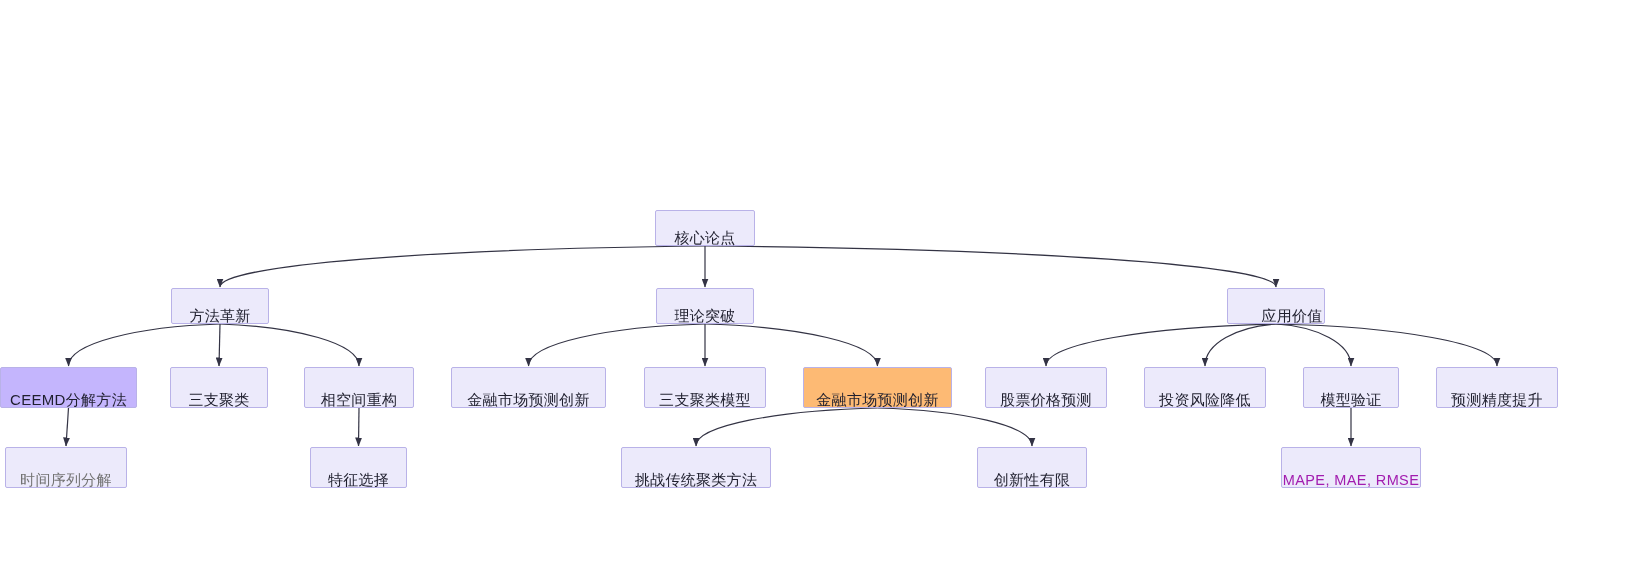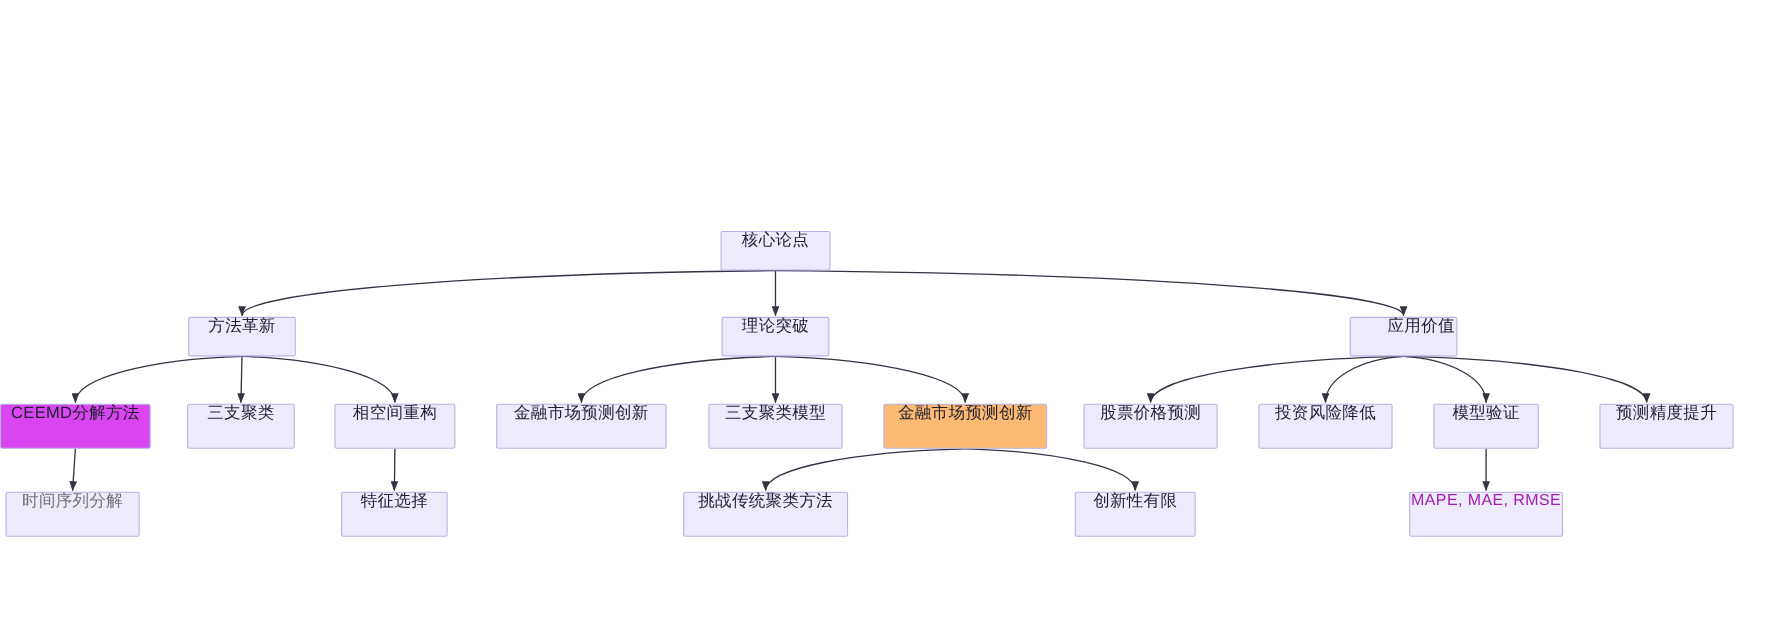--- a/index.html
+++ b/index.html
@@ -22,21 +22,21 @@
     left: 0;
     top: 0;
     width: 1628px;
     height: 576px;
     pointer-events: none;
   }
   .node {
     position: absolute;
     box-sizing: border-box;
     display: flex;
-    align-items: flex-start;
+    align-items: flex-end;
     justify-content: center;
     background: #eceafb;
     border: 1px solid #b9b2e8;
     border-radius: 2px;
     color: #1f1f2e;
     font-size: 15px;
     line-height: 1;
     letter-spacing: 0.3px;
     white-space: nowrap;
     z-index: 2;
@@ -86,21 +86,21 @@
       </div>
       <div class="node" style="left: 171px; top: 288px; width: 98px; height: 36px; background: rgb(236, 234, 251); border-color: rgb(185, 178, 232); color: rgb(31, 31, 46);">
         <span class="label">方法革新</span>
       </div>
       <div class="node" style="left: 656px; top: 288px; width: 98px; height: 36px; background: rgb(236, 234, 251); border-color: rgb(185, 178, 232); color: rgb(31, 31, 46);">
         <span class="label">理论突破</span>
       </div>
       <div class="node" style="left: 1227px; top: 288px; width: 98px; height: 36px; background: rgb(236, 234, 251); border-color: rgb(185, 178, 232); color: rgb(31, 31, 46); padding-left: 32px;">
         <span class="label">应用价值</span>
       </div>
-      <div class="node" style="left: 0px; top: 367px; width: 137px; height: 41px; background: #d946ef; border-color: rgb(185, 178, 232); color: rgb(31, 31, 46);">
+      <div class="node" style="left: 0px; top: 367px; width: 137px; height: 41px; background: #c4b5fd; border-color: rgb(185, 178, 232); color: rgb(31, 31, 46);">
         <span class="label">CEEMD分解方法</span>
       </div>
       <div class="node" style="left: 170px; top: 367px; width: 98px; height: 41px; background: rgb(236, 234, 251); border-color: rgb(185, 178, 232); color: rgb(31, 31, 46);">
         <span class="label">三支聚类</span>
       </div>
       <div class="node" style="left: 304px; top: 367px; width: 110px; height: 41px; background: rgb(236, 234, 251); border-color: rgb(185, 178, 232); color: rgb(31, 31, 46);">
         <span class="label">相空间重构</span>
       </div>
       <div class="node" style="left: 451px; top: 367px; width: 155px; height: 41px; background: rgb(236, 234, 251); border-color: rgb(185, 178, 232); color: rgb(31, 31, 46);">
         <span class="label">金融市场预测创新</span>
@@ -113,21 +113,21 @@
       </div>
       <div class="node" style="left: 985px; top: 367px; width: 122px; height: 41px; background: rgb(236, 234, 251); border-color: rgb(185, 178, 232); color: rgb(31, 31, 46);">
         <span class="label">股票价格预测</span>
       </div>
       <div class="node" style="left: 1144px; top: 367px; width: 122px; height: 41px; background: rgb(236, 234, 251); border-color: rgb(185, 178, 232); color: rgb(31, 31, 46);">
         <span class="label">投资风险降低</span>
       </div>
       <div class="node" style="left: 1303px; top: 367px; width: 96px; height: 41px; background: rgb(236, 234, 251); border-color: rgb(185, 178, 232); color: rgb(31, 31, 46);">
         <span class="label">模型验证</span>
       </div>
-      <div class="node" style="left: 1436px; top: 367px; width: 122px; height: 41px; background: rgb(236, 234, 251); border-color: rgb(185, 178, 232); color: rgb(31, 31, 46); margin-left: 18px;">
+      <div class="node" style="left: 1436px; top: 367px; width: 122px; height: 41px; background: rgb(236, 234, 251); border-color: rgb(185, 178, 232); color: rgb(31, 31, 46);">
         <span class="label">预测精度提升</span>
       </div>
       <div class="node" style="left: 5px; top: 447px; width: 122px; height: 41px; background: rgb(236, 234, 251); border-color: rgb(185, 178, 232); color: #737373;">
         <span class="label">时间序列分解</span>
       </div>
       <div class="node" style="left: 310px; top: 447px; width: 97px; height: 41px; background: rgb(236, 234, 251); border-color: rgb(185, 178, 232); color: rgb(31, 31, 46);">
         <span class="label">特征选择</span>
       </div>
       <div class="node" style="left: 621px; top: 447px; width: 150px; height: 41px; background: rgb(236, 234, 251); border-color: rgb(185, 178, 232); color: rgb(31, 31, 46);">
         <span class="label">挑战传统聚类方法</span>

